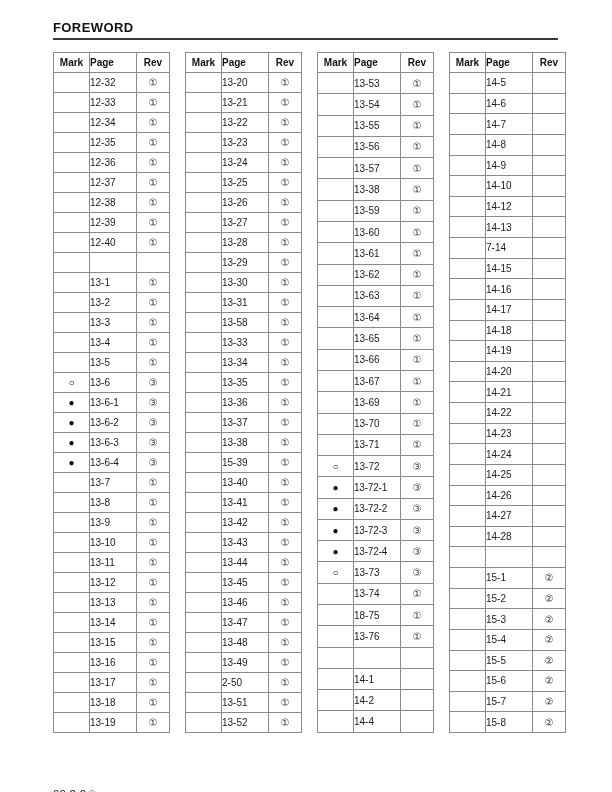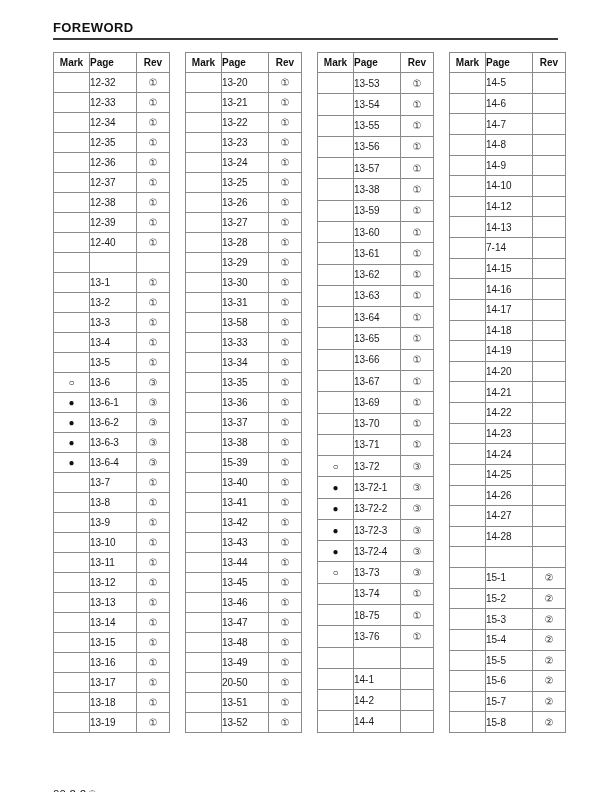--- a/index.html
+++ b/index.html
@@ -411,21 +411,21 @@
             <td class="col-page">13-48</td>
             <td class="col-rev">①</td>
           </tr>
           <tr>
             <td class="col-mark"></td>
             <td class="col-page">13-49</td>
             <td class="col-rev">①</td>
           </tr>
           <tr>
             <td class="col-mark"></td>
-            <td class="col-page">20-50</td>
+            <td class="col-page">2-50</td>
             <td class="col-rev">①</td>
           </tr>
           <tr>
             <td class="col-mark"></td>
             <td class="col-page">13-51</td>
             <td class="col-rev">①</td>
           </tr>
           <tr>
             <td class="col-mark"></td>
             <td class="col-page">13-52</td>

